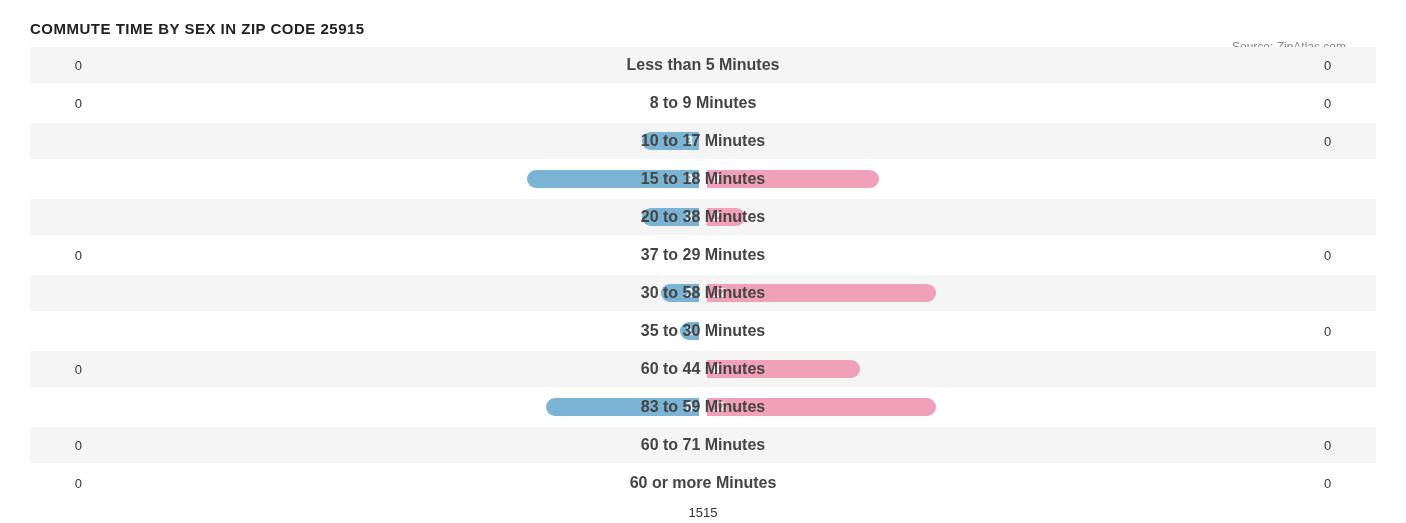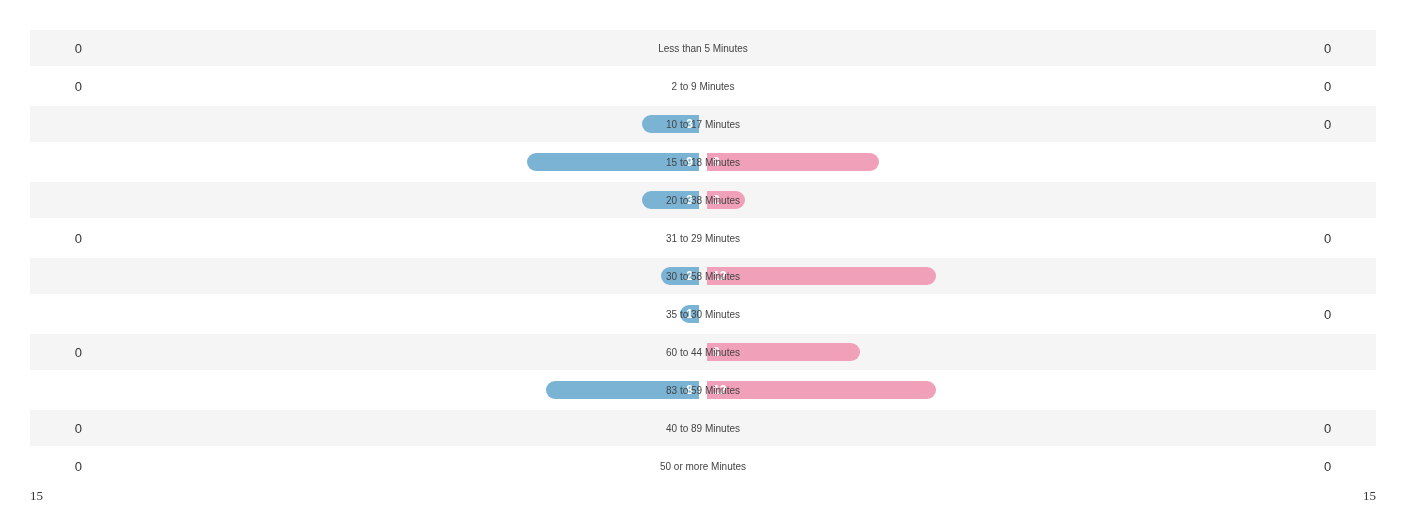--- a/index.html
+++ b/index.html
@@ -69,26 +69,27 @@
       display: flex;
       justify-content: flex-start;
       align-items: center;
       height: 22px;
       padding-left: 4px;
     }
     .label-center {
       position: absolute;
       left: 50%;
       transform: translateX(-50%);
-      font-size: 10px;
+      font-size: 16px;
       color: #444;
       white-space: nowrap;
       z-index: 2;
       pointer-events: none;
       background: transparent;
+      font-weight: bold;
     }
     .bar-male {
       height: 18px;
       background: #7ab3d4;
       border-radius: 9px 0 0 9px;
       display: flex;
       align-items: center;
       justify-content: flex-end;
     }
     .bar-female {
@@ -116,34 +117,34 @@
     .right-val {
       width: 60px;
       text-align: left;
       padding-left: 8px;
       font-size: 13px;
       color: #333;
       flex-shrink: 0;
     }
     .bottom-labels {
       display: flex;
-      justify-content: space-between;
+      justify-content: center;
       font-size: 13px;
       color: #333;
       margin-top: 4px;
       padding: 0 0px;
-      font-family: Liberation Serif, serif;
     }
     .bottom-left { padding-left: 0px; }
     .bottom-right { padding-right: 0px; }
   </style>
 </head>
 <body>
 
 <div style="position:relative;">
+  <div class="chart-title">COMMUTE TIME BY SEX IN ZIP CODE 25915</div>
   <div class="source">Source: ZipAtlas.com</div>
 
   <div class="chart-area">
     <div id="rows-container">
         <div class="row">
     <div class="left-val">0</div>
     <div class="bars-container">
       <div class="left-bar-wrap">
         <div class="bar-male" style="width:0%;">
           
@@ -159,21 +160,21 @@
     <div class="right-val">0</div>
   </div>
         <div class="row">
     <div class="left-val">0</div>
     <div class="bars-container">
       <div class="left-bar-wrap">
         <div class="bar-male" style="width:0%;">
           
         </div>
       </div>
-      <div class="label-center">2 to 9 Minutes</div>
+      <div class="label-center">8 to 9 Minutes</div>
       <div class="right-bar-wrap">
         <div class="bar-female" style="width:0%;">
           
         </div>
       </div>
     </div>
     <div class="right-val">0</div>
   </div>
         <div class="row">
     <div class="left-val"></div>
@@ -227,21 +228,21 @@
     <div class="right-val"></div>
   </div>
         <div class="row">
     <div class="left-val">0</div>
     <div class="bars-container">
       <div class="left-bar-wrap">
         <div class="bar-male" style="width:0%;">
           
         </div>
       </div>
-      <div class="label-center">31 to 29 Minutes</div>
+      <div class="label-center">37 to 29 Minutes</div>
       <div class="right-bar-wrap">
         <div class="bar-female" style="width:0%;">
           
         </div>
       </div>
     </div>
     <div class="right-val">0</div>
   </div>
         <div class="row">
     <div class="left-val"></div>
@@ -312,38 +313,38 @@
     <div class="right-val"></div>
   </div>
         <div class="row">
     <div class="left-val">0</div>
     <div class="bars-container">
       <div class="left-bar-wrap">
         <div class="bar-male" style="width:0%;">
           
         </div>
       </div>
-      <div class="label-center">40 to 89 Minutes</div>
-      <div class="right-bar-wrap">
-        <div class="bar-female" style="width:0%;">
-          
-        </div>
-      </div>
-    </div>
-    <div class="right-val">0</div>
-  </div>
-        <div class="row">
-    <div class="left-val">0</div>
-    <div class="bars-container">
-      <div class="left-bar-wrap">
-        <div class="bar-male" style="width:0%;">
-          
-        </div>
-      </div>
-      <div class="label-center">50 or more Minutes</div>
+      <div class="label-center">60 to 71 Minutes</div>
+      <div class="right-bar-wrap">
+        <div class="bar-female" style="width:0%;">
+          
+        </div>
+      </div>
+    </div>
+    <div class="right-val">0</div>
+  </div>
+        <div class="row">
+    <div class="left-val">0</div>
+    <div class="bars-container">
+      <div class="left-bar-wrap">
+        <div class="bar-male" style="width:0%;">
+          
+        </div>
+      </div>
+      <div class="label-center">60 or more Minutes</div>
       <div class="right-bar-wrap">
         <div class="bar-female" style="width:0%;">
           
         </div>
       </div>
     </div>
     <div class="right-val">0</div>
   </div>
       </div>
 

